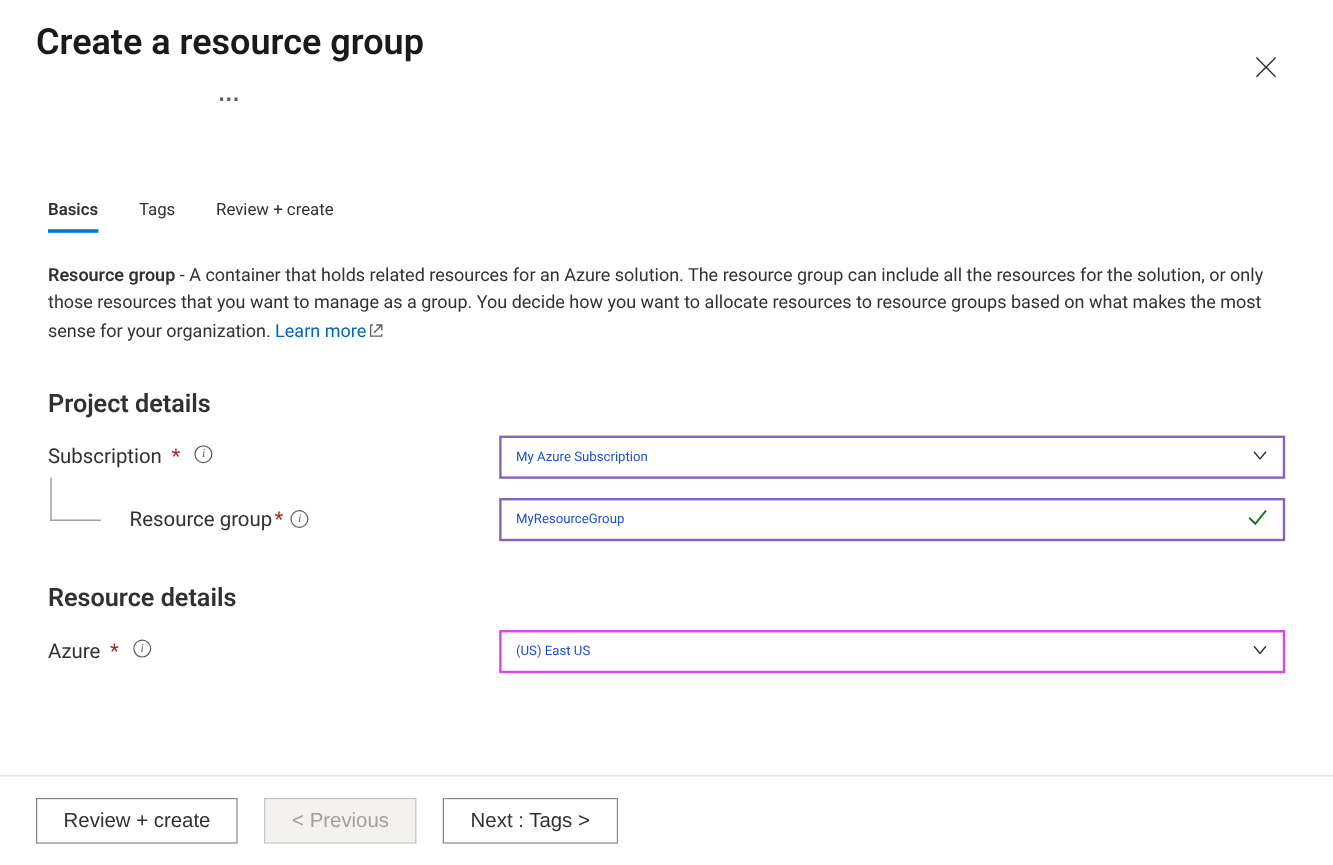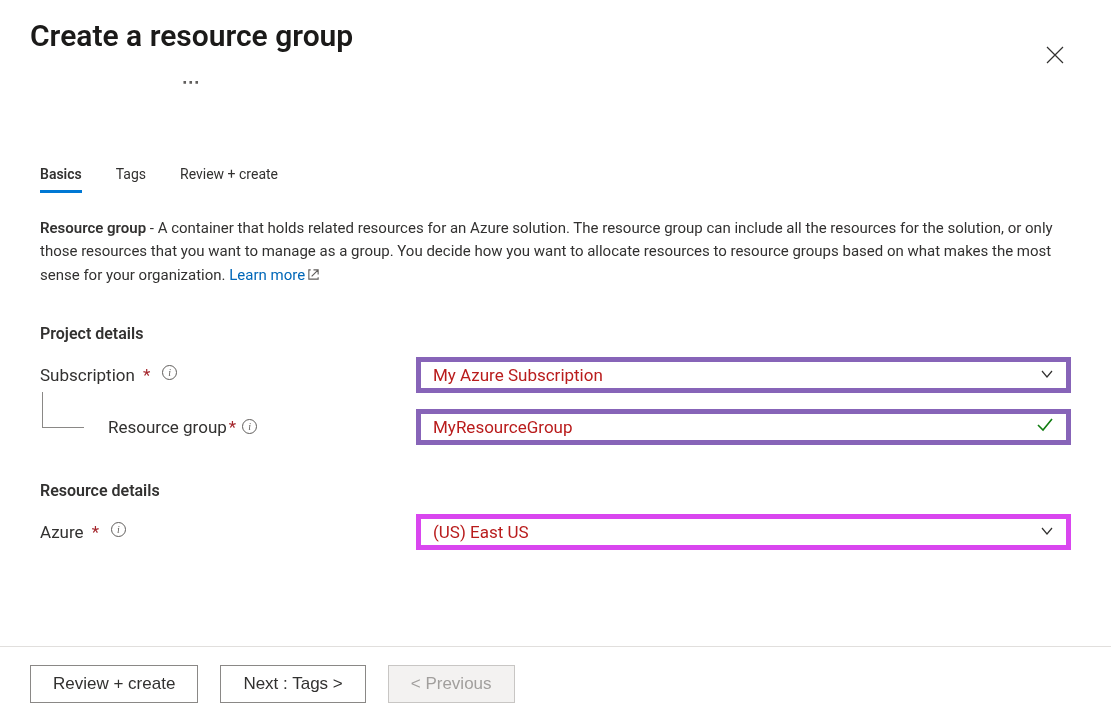--- a/index.html
+++ b/index.html
@@ -71,21 +71,21 @@
       color: #0067b8;
       text-decoration: none;
       cursor: pointer;
     }
     .ext-icon {
       display: inline-block;
       margin-left: 2px;
       vertical-align: -1px;
     }
     .section-title {
-      font-size: 16px;
+      font-size: 21px;
       font-weight: 600;
       margin-top: 36px;
       margin-bottom: 14px;
     }
     .form-row {
       display: flex;
       align-items: center;
       margin-bottom: 16px;
     }
     .label-col {
@@ -130,24 +130,24 @@
       font-size: 10px; color: #605e5c;
       font-style: italic;
       font-family: Georgia, serif;
       cursor: pointer;
       margin-left: 6px;
     }
     .input-col { flex: 1; max-width: 670px; }
     .select-box, .text-box {
       width: 100%;
       height: 36px;
-      border: 5px solid #d946ef;
+      border: 2px solid #d946ef;
       padding: 0 36px 0 12px;
-      font-size: 17px;
-      color: #b91c1c;
+      font-size: 11px;
+      color: #1d4ed8;
       background: #fff;
       display: flex;
       align-items: center;
       position: relative;
       cursor: pointer;
     }
     .select-box.purple, .text-box.purple {
       border-color: #8764b8;
     }
     .chevron-down {
@@ -270,15 +270,15 @@
         <span class="chevron-down"><svg width="14" height="14" viewBox="0 0 14 14">
               <path d="M2 4 L7 10 L12 4" stroke="#323130" stroke-width="1.2" fill="none"></path>
             </svg></span>
       </div>
     </div>
   </div>
 </div>
 
 <div class="footer">
   <button class="btn">Review + create</button>
+  <button class="btn disabled">&lt; Previous</button>
   <button class="btn">Next : Tags &gt;</button>
-  <button class="btn disabled">&lt; Previous</button>
 </div>
 
 </body></html>

